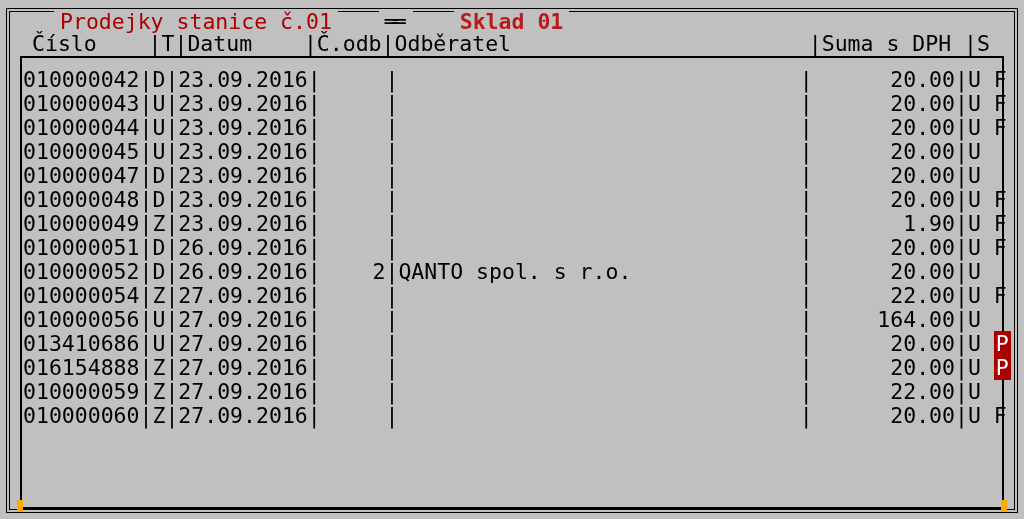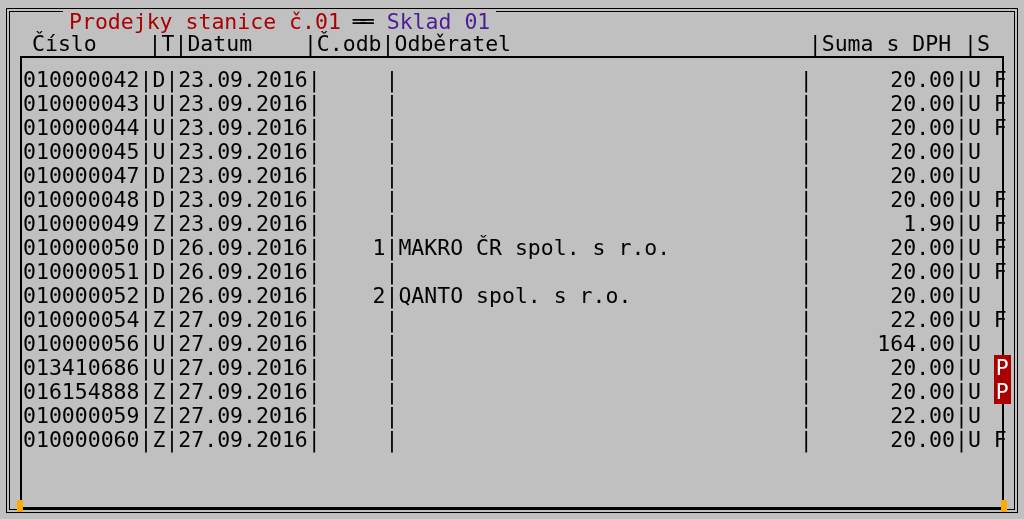--- a/index.html
+++ b/index.html
@@ -43,30 +43,31 @@
     left: 12px;
     right: 12px;
     bottom: 0px;
     border-top: 2px solid #000;
   }
 
   
   .title-wrap {
     position: absolute;
     top: -2px;
-    left: 53px;
+    left: 44px;
     display: flex;
     align-items: flex-end;
+    gap: 41px;
   }
   .title-wrap .seg {
     background: #c0c0c0;
     padding: 0 6px;
   }
   .title-red  { color: #aa0000; }
-  .title-blue { color: #4c1d95; }
+  .title-blue { color: #b91c1c; font-weight: bold; }
   .dbl-sep {
     letter-spacing: -5px;
     padding-right: 6px;
     font-weight: bold;
   }
 
   
   .header-row {
     position: absolute;
     top: 20px;
@@ -134,21 +135,20 @@
     <div class="handle right"></div>
 
     <div class="rows" id="rows">
         <div class="row"><span>010000042</span>|D|23.09.2016|     |                               |      20.00|U <span>F</span></div>
         <div class="row"><span>010000043</span>|U|23.09.2016|     |                               |      20.00|U <span>F</span></div>
         <div class="row"><span>010000044</span>|U|23.09.2016|     |                               |      20.00|U <span>F</span></div>
         <div class="row"><span>010000045</span>|U|23.09.2016|     |                               |      20.00|U </div>
         <div class="row"><span>010000047</span>|D|23.09.2016|     |                               |      20.00|U </div>
         <div class="row"><span>010000048</span>|D|23.09.2016|     |                               |      20.00|U <span>F</span></div>
         <div class="row"><span>010000049</span>|Z|23.09.2016|     |                               |       1.90|U <span>F</span></div>
-        <div class="row"><span>010000050</span>|D|26.09.2016|    1|MAKRO ČR spol. s r.o.          |      20.00|U <span>F</span></div>
         <div class="row"><span>010000051</span>|D|26.09.2016|     |                               |      20.00|U <span>F</span></div>
         <div class="row"><span>010000052</span>|D|26.09.2016|    2|QANTO spol. s r.o.             |      20.00|U </div>
         <div class="row"><span>010000054</span>|Z|27.09.2016|     |                               |      22.00|U <span>F</span></div>
         <div class="row"><span>010000056</span>|U|27.09.2016|     |                               |     164.00|U </div>
         <div class="row"><span>013410686</span>|U|27.09.2016|     |                               |      20.00|U <span class="flag-p">P</span></div>
         <div class="row"><span>016154888</span>|Z|27.09.2016|     |                               |      20.00|U <span class="flag-p">P</span></div>
         <div class="row"><span>010000059</span>|Z|27.09.2016|     |                               |      22.00|U </div>
         <div class="row"><span>010000060</span>|Z|27.09.2016|     |                               |      20.00|U <span>F</span></div>
       </div>
 

